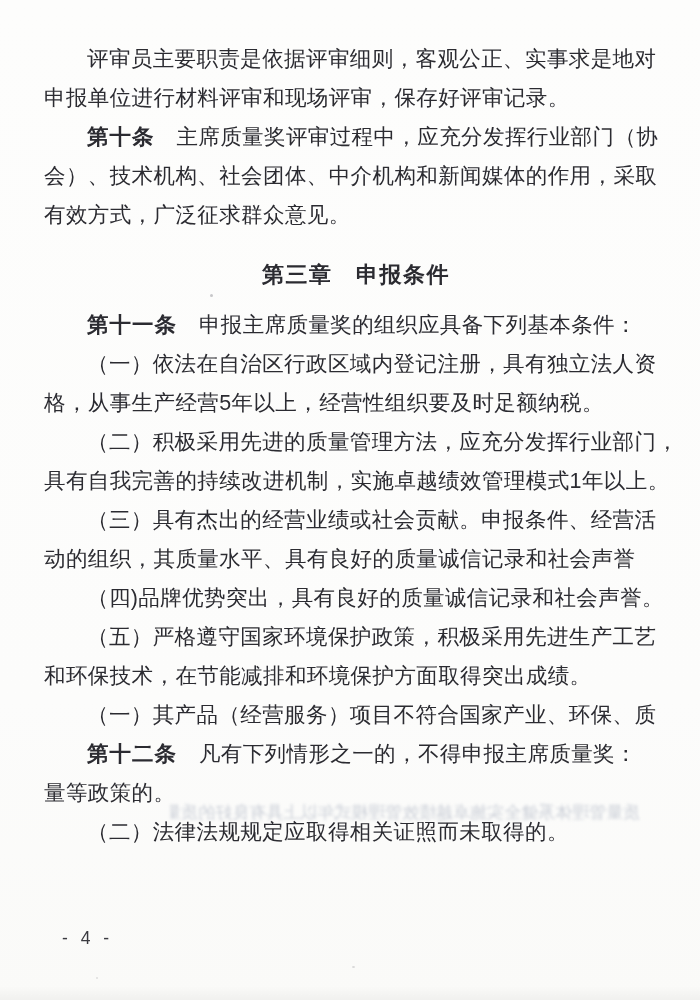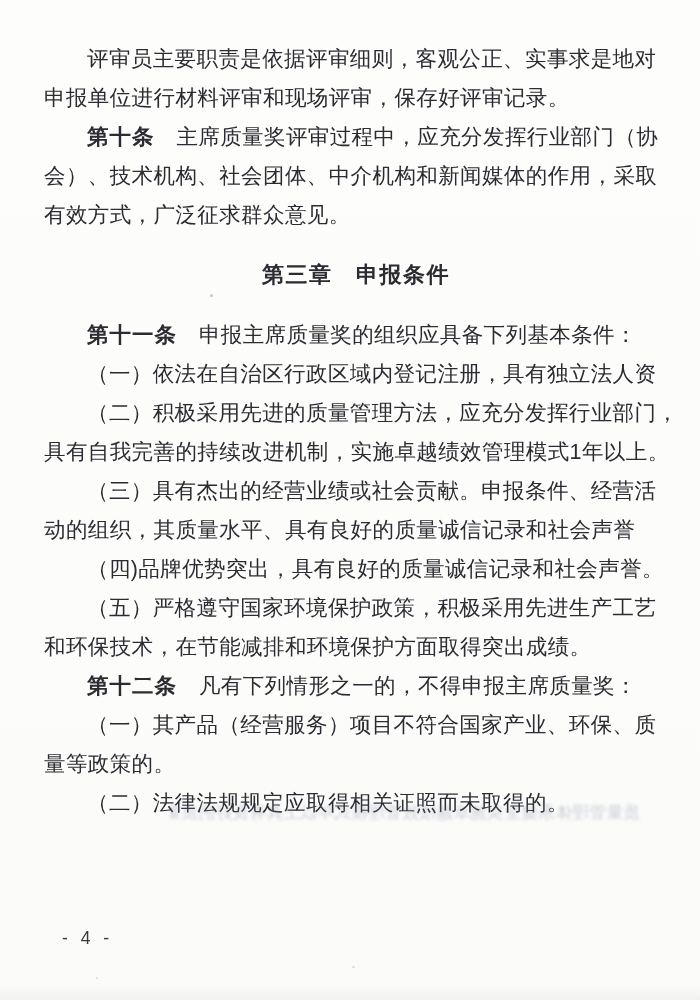--- a/index.html
+++ b/index.html
@@ -34,21 +34,21 @@
     text-indent: 43px;
   }
   .bold-lead {
     font-weight: bold;
     letter-spacing: 1px;
   }
   .chapter-heading {
     height: 39px;
     line-height: 39px;
     margin-top: 20px;
-    margin-bottom: 22px;
+    margin-bottom: 12px;
     text-align: center;
     font-weight: bold;
     font-size: 22px;
     letter-spacing: 1.5px;
   }
   .page-number {
     position: absolute;
     left: 62px;
     top: 928px;
     font-size: 17.5px;
@@ -100,30 +100,31 @@
     <div class="line">申报单位进行材料评审和现场评审，保存好评审记录。</div>
 
     <div class="line indent"><span class="bold-lead">第十条</span><span>　主席质量奖评审过程中，应充分发挥行业部门（协</span></div>
     <div class="line">会）、技术机构、社会团体、中介机构和新闻媒体的作用，采取</div>
     <div class="line">有效方式，广泛征求群众意见。</div>
 
     <div class="chapter-heading">第三章　申报条件</div>
 
     <div class="line indent"><span class="bold-lead">第十一条</span><span>　申报主席质量奖的组织应具备下列基本条件：</span></div>
     <div class="line indent">（一）依法在自治区行政区域内登记注册，具有独立法人资</div>
+    <div class="line">格，从事生产经营5年以上，经营性组织要及时足额纳税。</div>
     <div class="line indent">（二）积极采用先进的质量管理方法，应充分发挥行业部门，</div>
     <div class="line">具有自我完善的持续改进机制，实施卓越绩效管理模式1年以上。</div>
     <div class="line indent">（三）具有杰出的经营业绩或社会贡献。申报条件、经营活</div>
     <div class="line">动的组织，其质量水平、具有良好的质量诚信记录和社会声誉</div>
     <div class="line indent">（四)品牌优势突出，具有良好的质量诚信记录和社会声誉。</div>
     <div class="line indent">（五）严格遵守国家环境保护政策，积极采用先进生产工艺</div>
     <div class="line">和环保技术，在节能减排和环境保护方面取得突出成绩。</div>
 
+    <div class="line indent">（一）其产品（经营服务）项目不符合国家产业、环保、质</div>
     <div class="line indent"><span class="bold-lead">第十二条</span><span>　凡有下列情形之一的，不得申报主席质量奖：</span></div>
-    <div class="line indent">（一）其产品（经营服务）项目不符合国家产业、环保、质</div>
     <div class="line">量等政策的。</div>
     <div class="line indent">（二）法律法规规定应取得相关证照而未取得的。</div>
 
   </div>
 
   <div class="bleedthrough">质量管理体系健全实施卓越绩效管理模式年以上具有良好的质量诚信记录</div>
 
   <div class="speck s1"></div>
   <div class="speck s2"></div>
   <div class="speck s3"></div>

